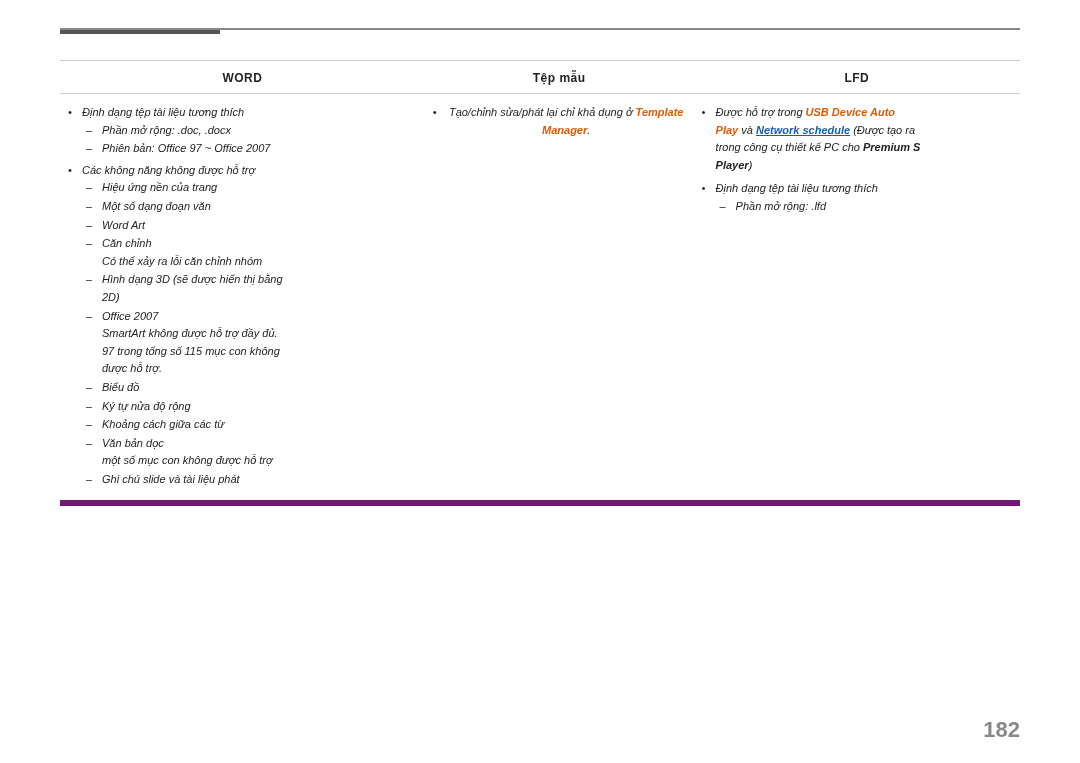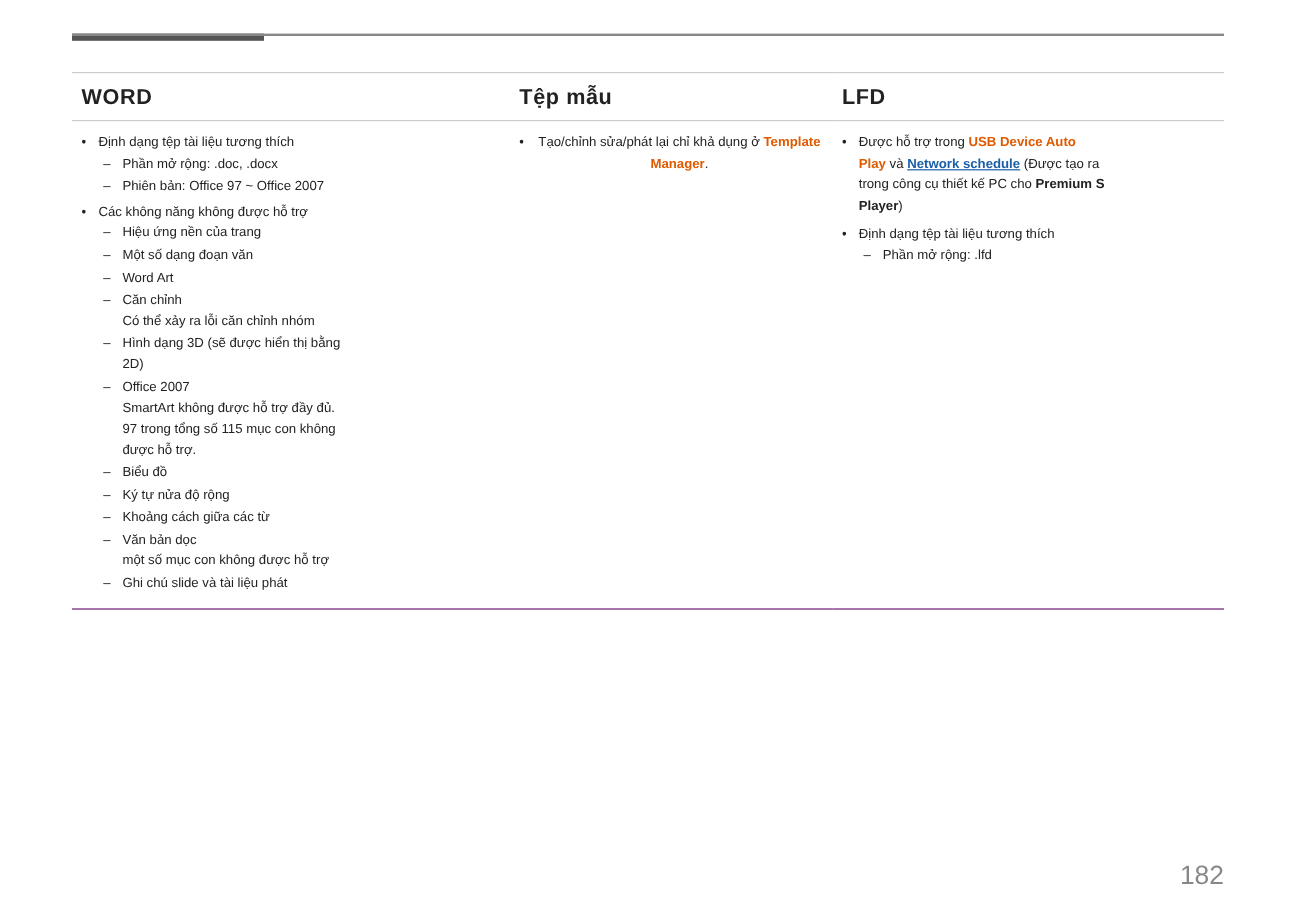--- a/index.html
+++ b/index.html
@@ -52,34 +52,35 @@
 
     
     .table {
       width: 100%;
       border-collapse: collapse;
       border-top: 1px solid #ccc;
     }
 
     .table thead tr th {
       padding: 10px 8px 8px 8px;
-      text-align: left;
-      font-weight: bold;
-      font-size: 18px;
+      text-align: center;
+      font-weight: bold;
+      font-size: 12px;
       letter-spacing: 0.5px;
       border-bottom: 1px solid #ccc;
       vertical-align: top;
     }
 
     .table tbody tr td {
       padding: 10px 8px;
       vertical-align: top;
-      border-bottom: 1px solid #701a75;
+      border-bottom: 6px solid #701a75;
       font-size: 11px;
       line-height: 1.6;
+      font-style: italic;
     }
 
     .col-word { width: 38%; }
     .col-template { width: 28%; text-align: center; }
     .col-lfd { width: 34%; margin-left: 24px; }
 
     .bullet-list {
       list-style: none;
       padding: 0;
       margin: 0;
@@ -132,21 +133,21 @@
       font-weight: bold;
     }
 
     
     .page-number {
       position: absolute;
       bottom: 20px;
       right: 60px;
       font-size: 22px;
       color: #888;
-      font-weight: 400;
+      font-weight: 700;
     }
   </style>
 </head>
 <body>
 
 <div class="page-container">
 
   <div class="top-bar-left"></div>
   <div class="top-bar"></div>
 

